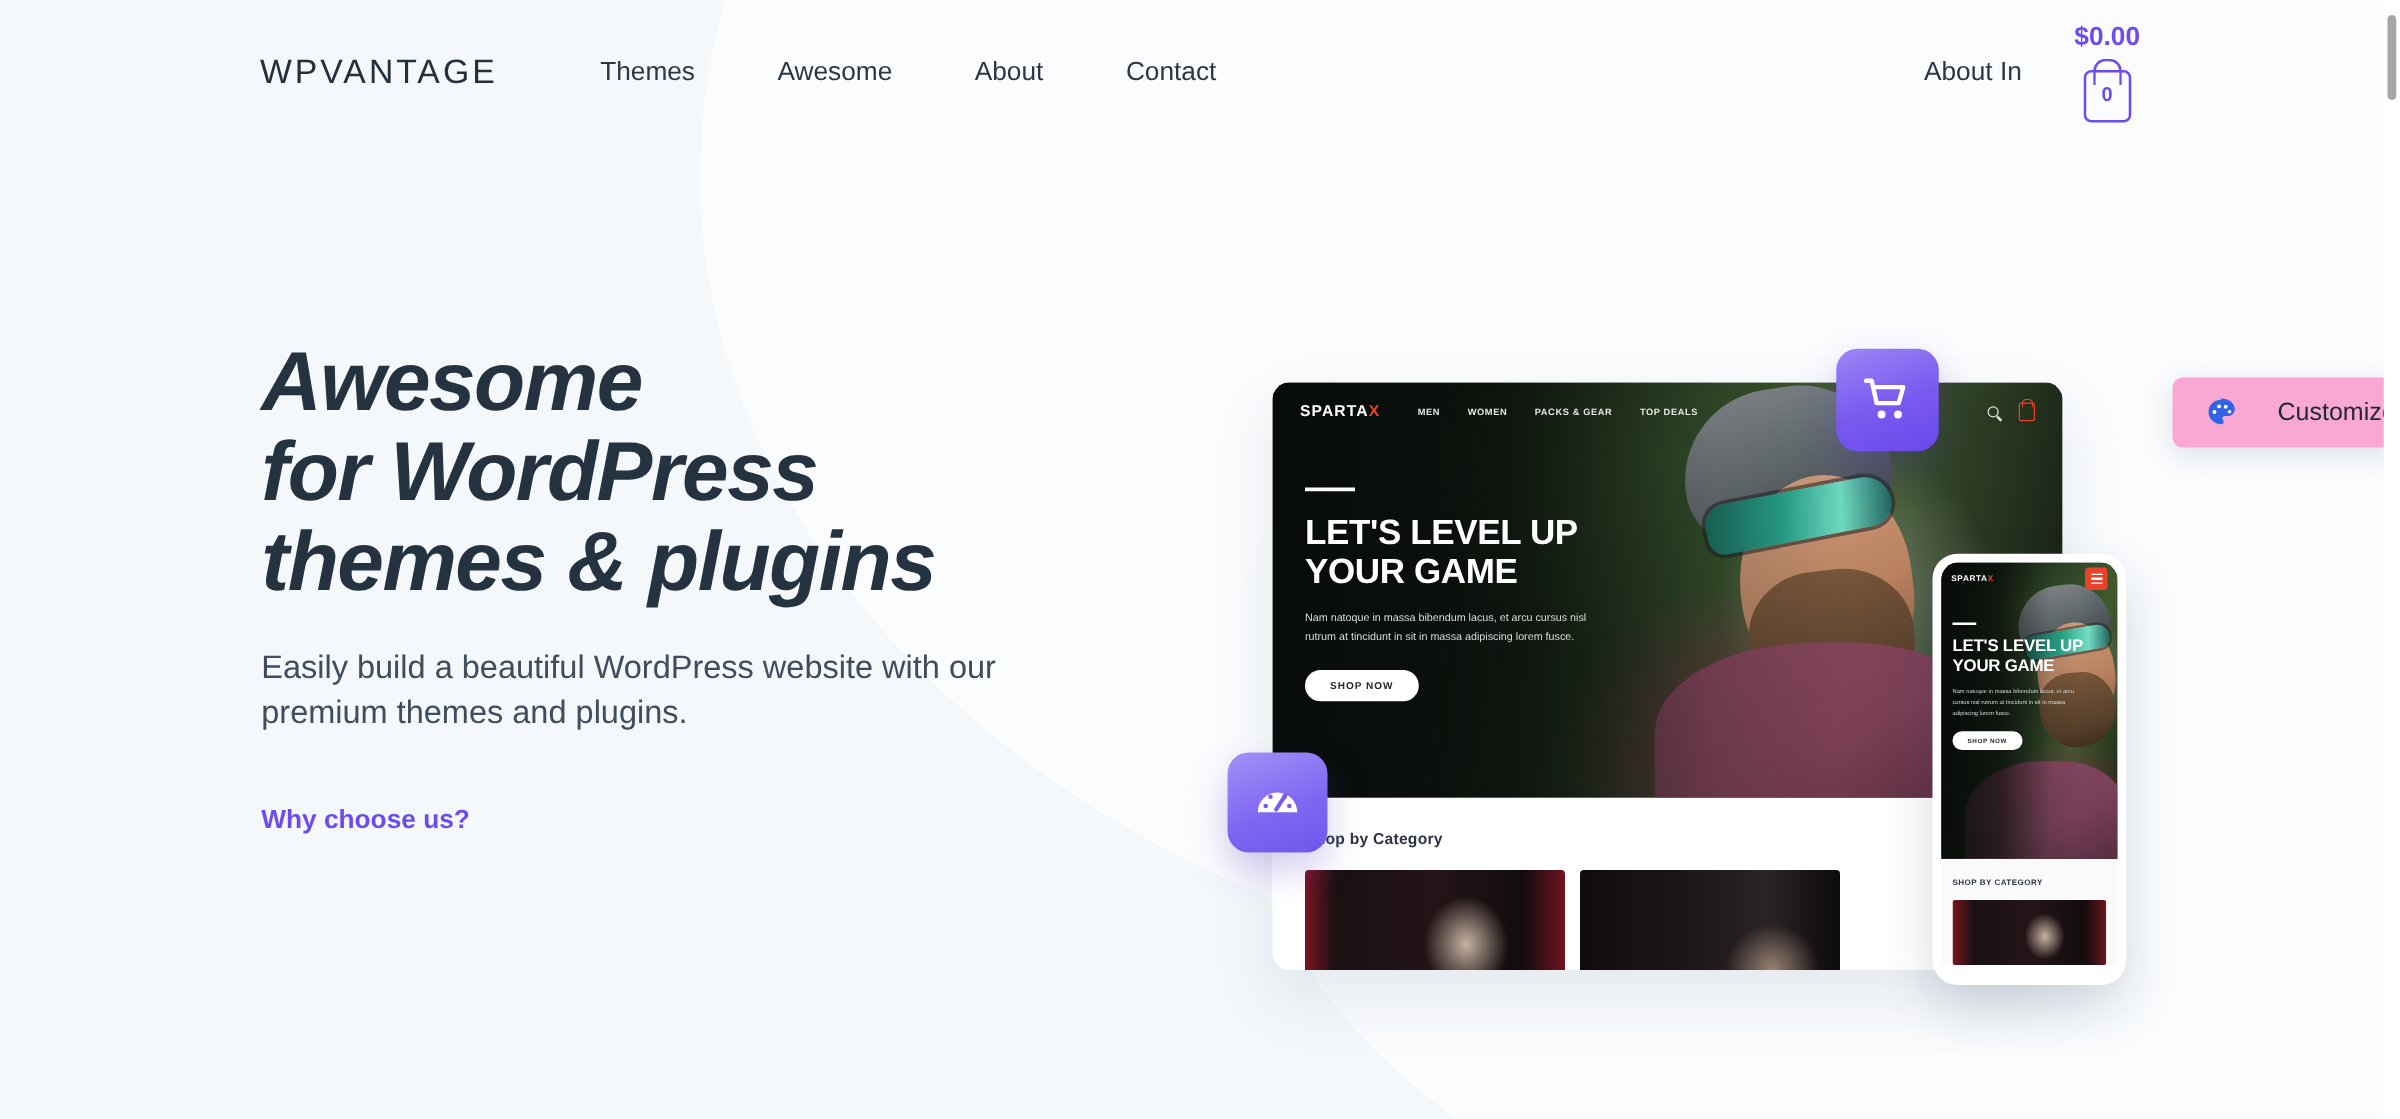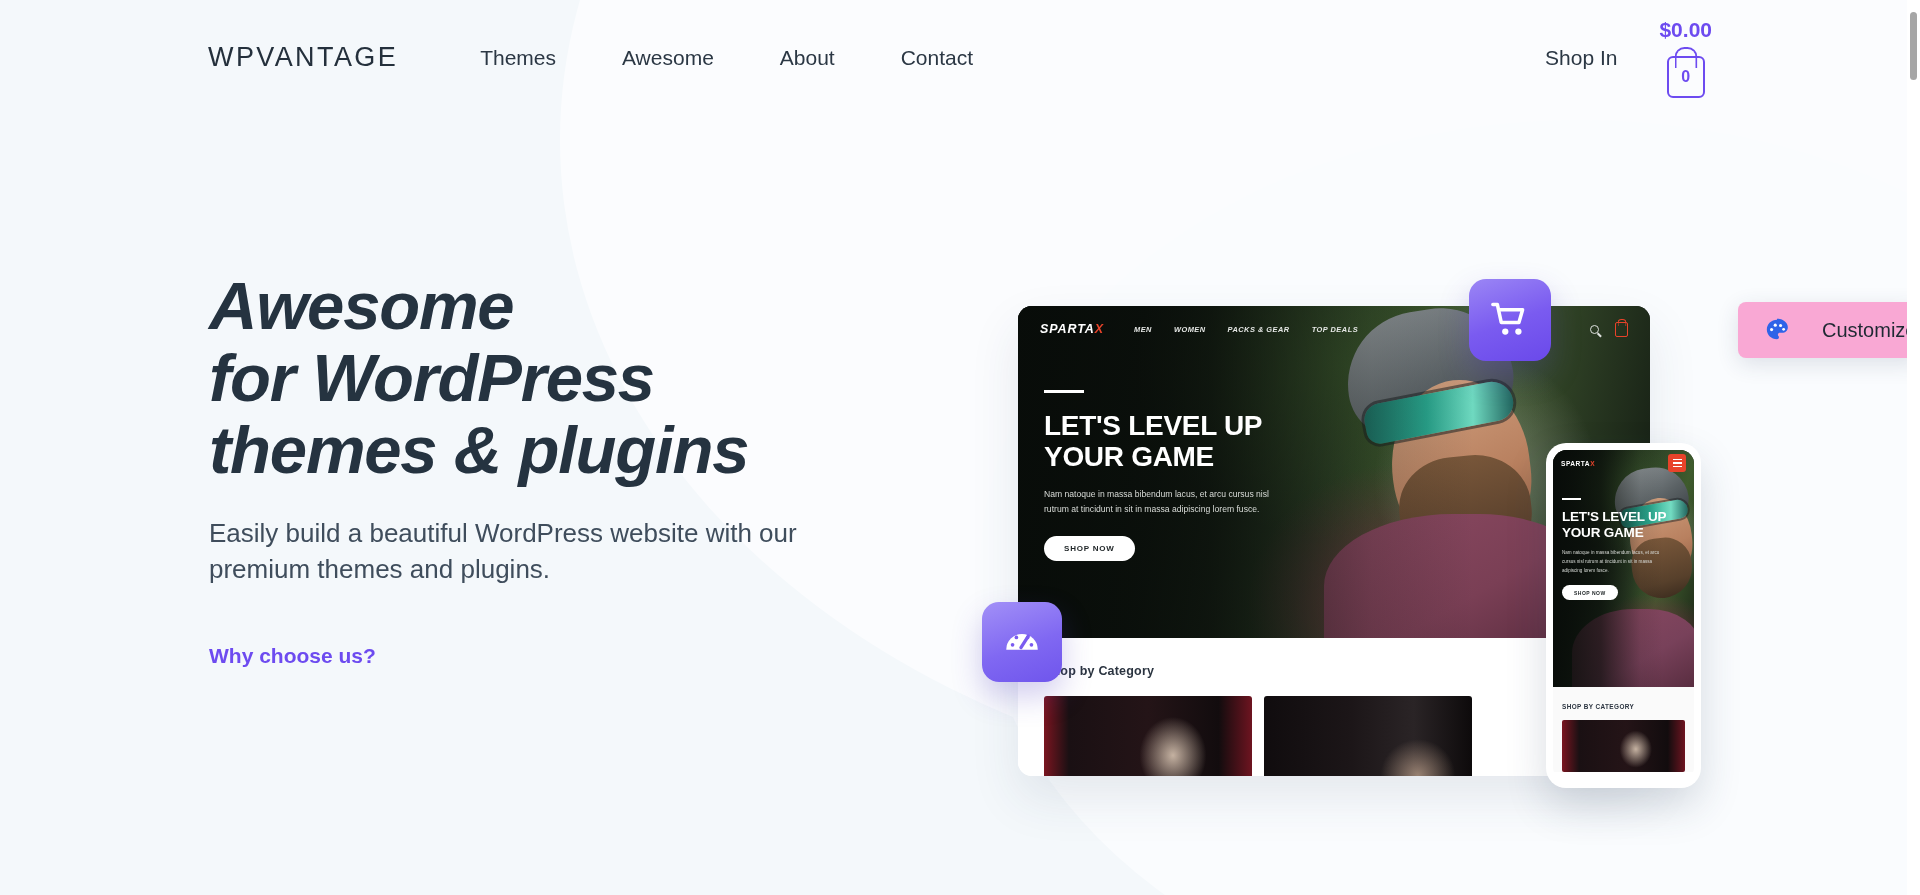--- a/index.html
+++ b/index.html
@@ -244,21 +244,20 @@
   }
 
   .mk-topbar {
     position: absolute;
     top: 0; left: 0; right: 0;
     height: 46px;
     display: flex;
     align-items: center;
     padding: 0 22px;
     z-index: 3;
-    font-style: italic;
   }
   .mk-brand {
     font-size: 12.5px;
     font-weight: bold;
     color: #ffffff;
     letter-spacing: .9px;
     white-space: nowrap;
   }
   .mk-brand .x { color: #e8432a; }
   .mk-nav {
@@ -630,21 +629,21 @@
     <div class="logo">WPVANTAGE</div>
 
     <nav class="nav">
       <span class="nav-item">Themes</span>
       <span class="nav-item">Awesome</span>
       <span class="nav-item">About</span>
       <span class="nav-item">Contact</span>
     </nav>
 
     <div class="header-right">
-      <span class="signin">Shop In</span>
+      <span class="signin">About In</span>
       <div class="cart-wrap">
         <span class="cart-price">$0.00</span>
         <span class="cart-bag">
           <span class="cart-count">0</span>
         </span>
       </div>
     </div>
   </header>
 
   <section class="hero-left">

